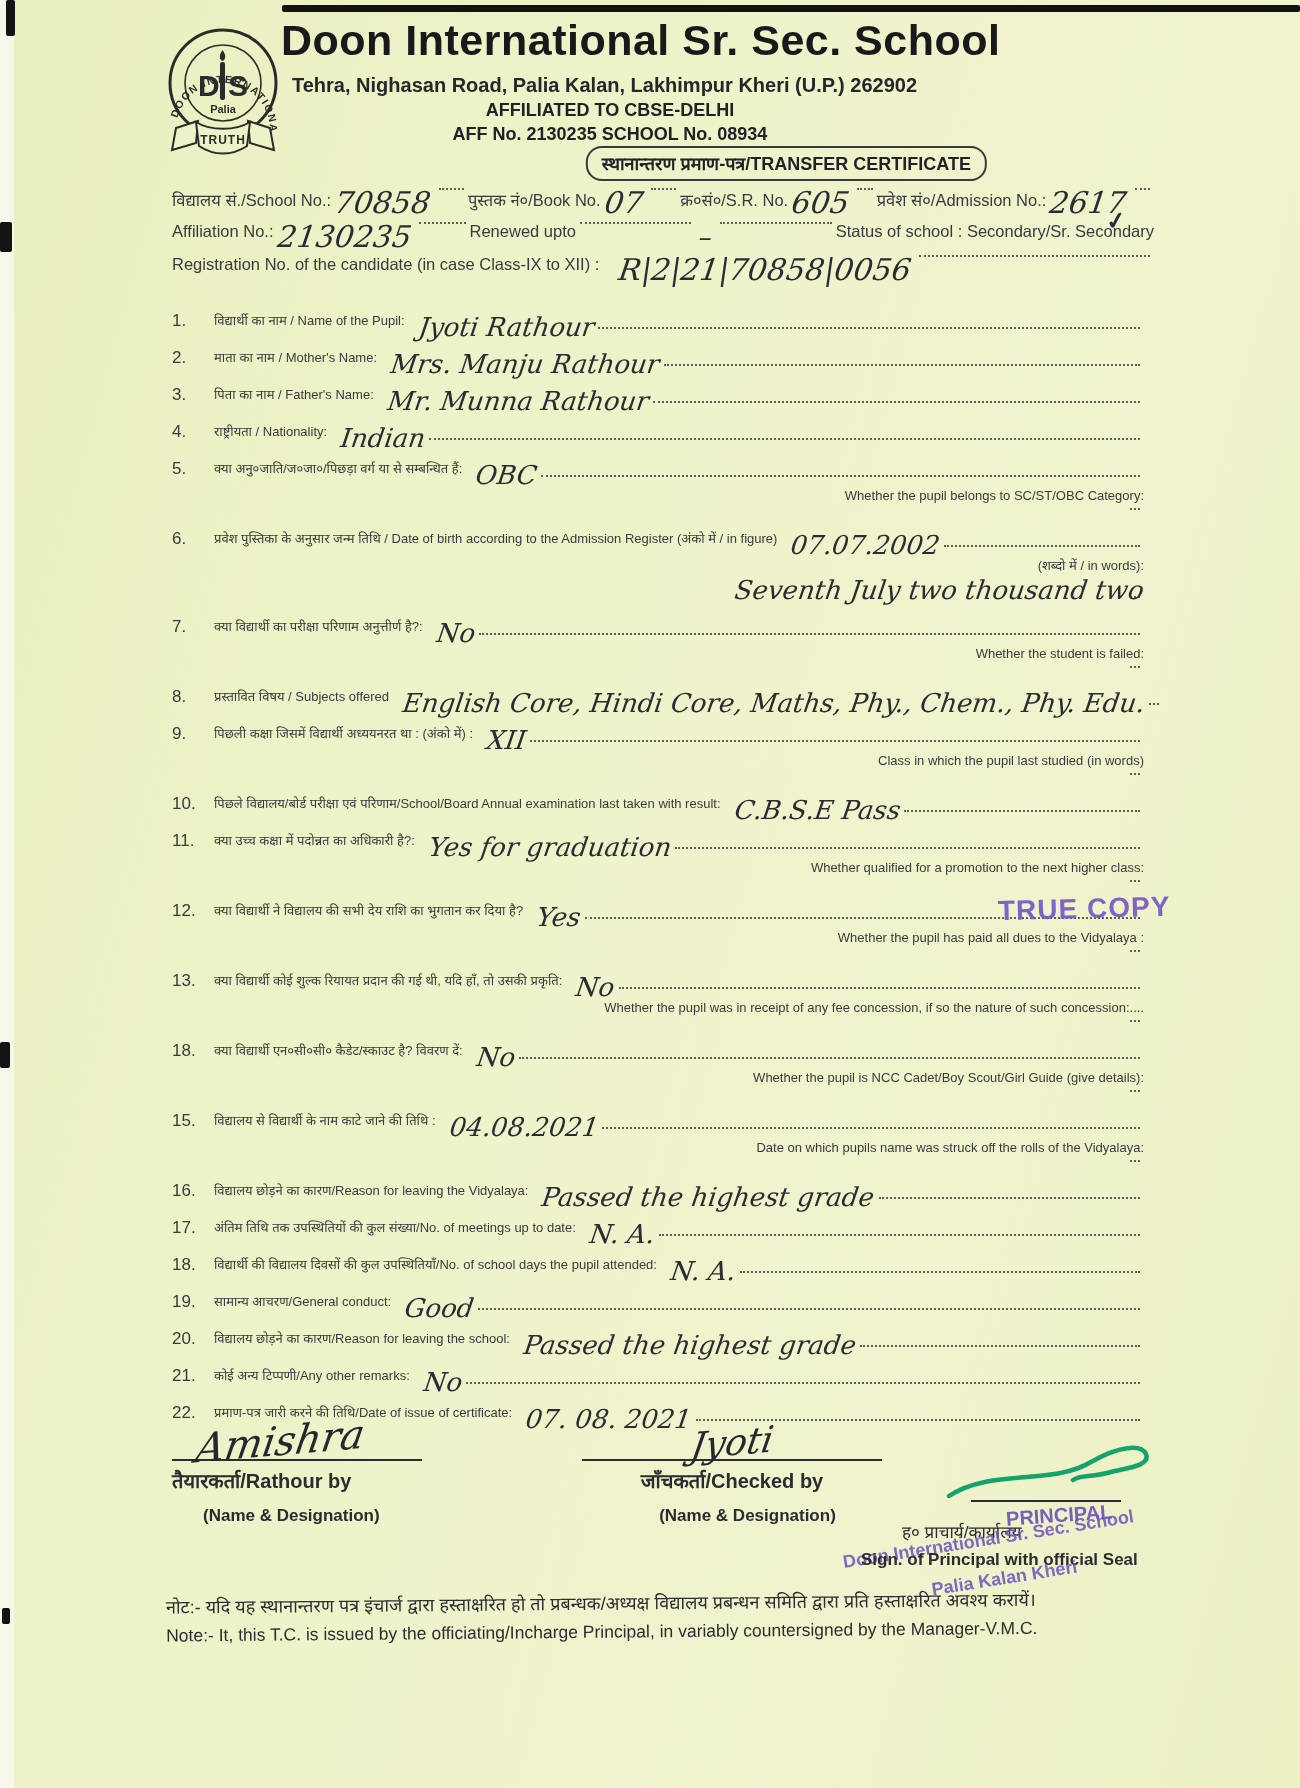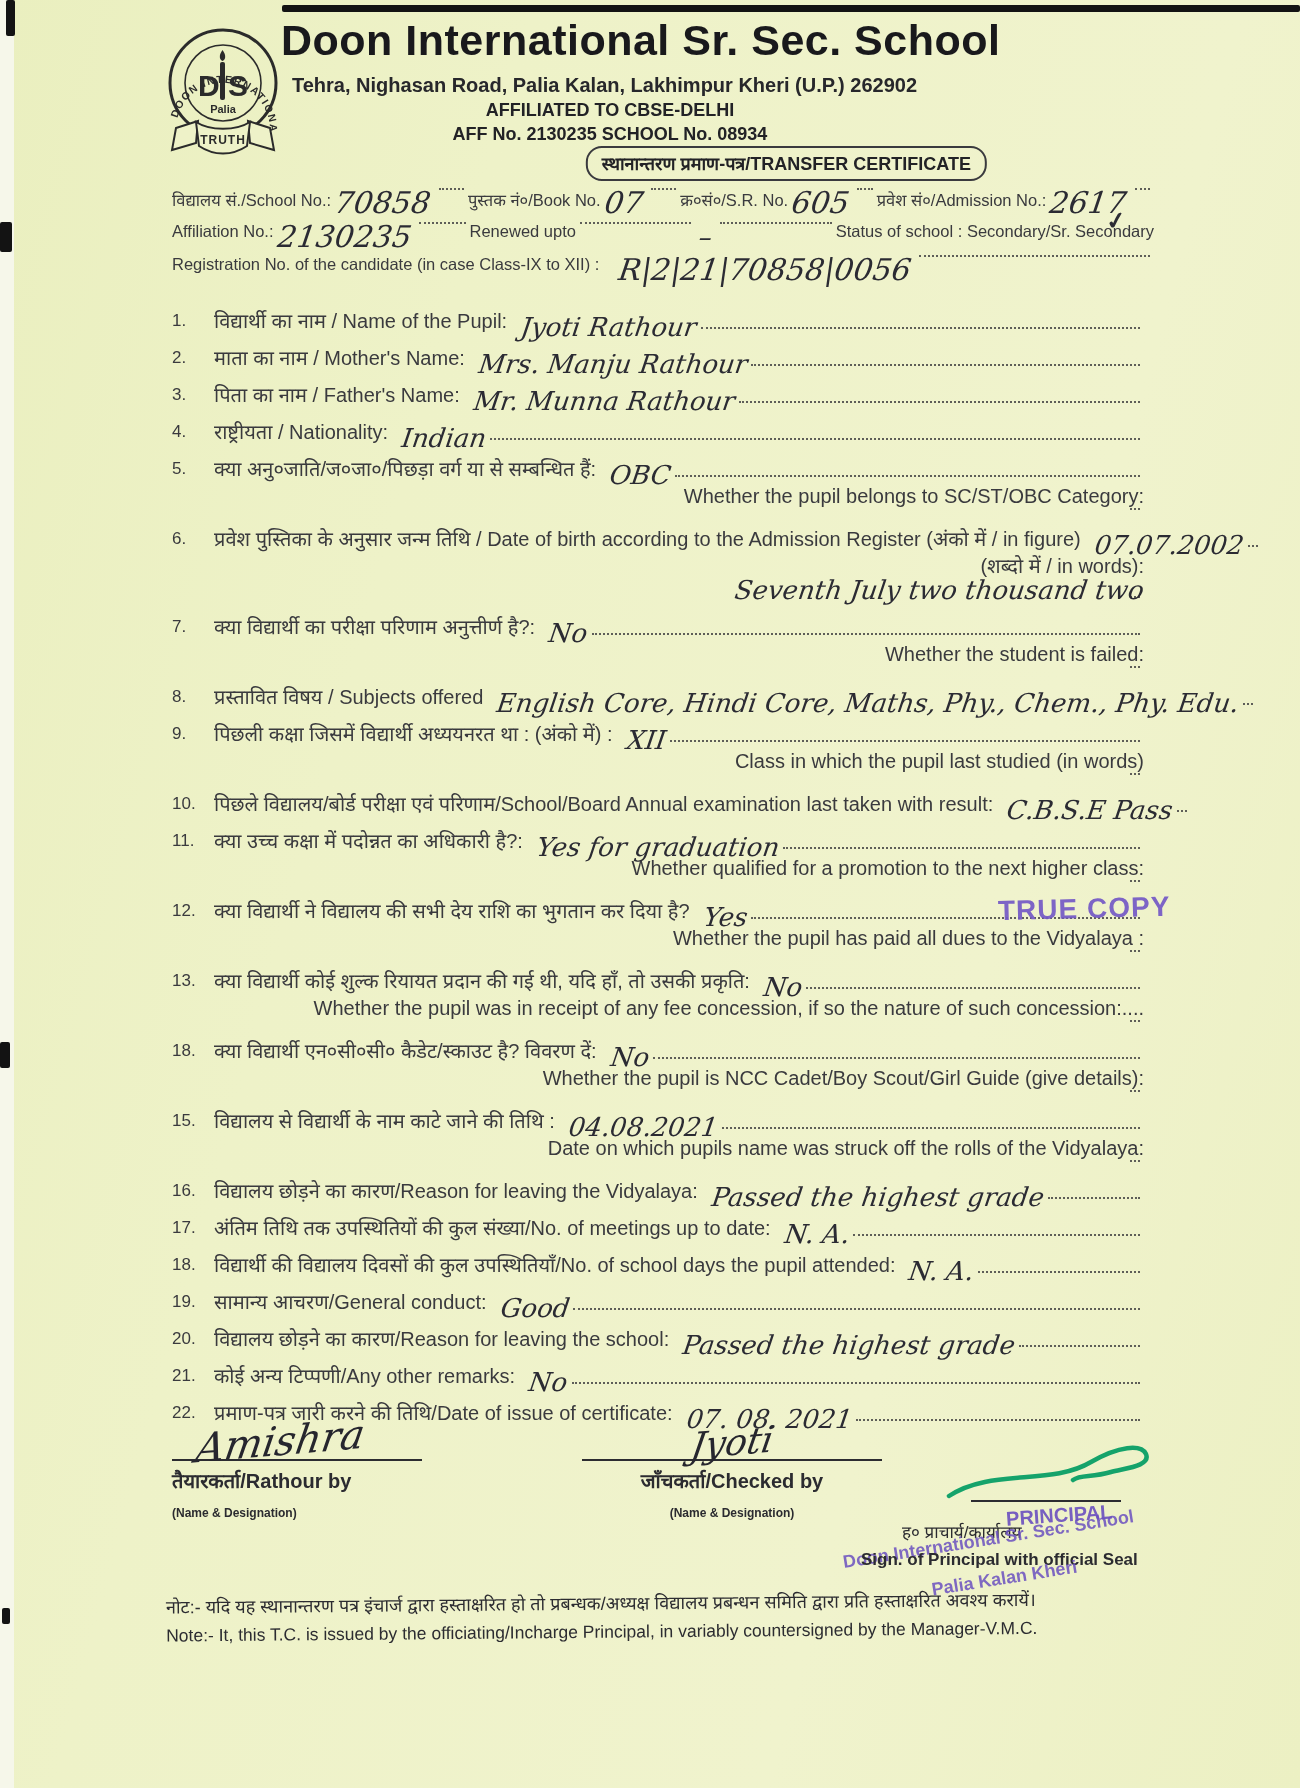--- a/index.html
+++ b/index.html
@@ -25,35 +25,35 @@
   .leader{flex:1;border-bottom:2px dotted #5e5e58;margin:0 4px 4px 4px;min-width:10px;}
   .status-wrap{position:relative;white-space:nowrap;}
   .tick{position:absolute;right:28px;top:-15px;font-size:24px;font-weight:bold;color:#2c2c34;transform:rotate(-8deg);}
   
   #items{position:absolute;left:172px;right:156px;top:308px;}
   .item{display:flex;margin-bottom:12px;}
   .num{flex:0 0 42px;font-size:17px;color:#3a3a3e;padding-top:3px;}
   .ibody{flex:1;min-width:0;}
   .line{display:flex;align-items:flex-end;min-height:25px;}
   .line + .line{margin-top:3px;flex-direction:column;}
-  .line .lbl{font-size:20px;line-height:24px;color:#3a3a3e;white-space:nowrap;}
+  .line .lbl{font-size:13px;line-height:24px;color:#3a3a3e;white-space:nowrap;}
   .line .hand{font-size:26px;line-height:18px;margin-left:14px;position:relative;top:3px;}
   
   .true-copy{position:absolute;left:998px;top:893px;font-size:28px;font-weight:bold;letter-spacing:1px;color:#7459c6;transform:rotate(-1.5deg);opacity:.92;}
   
   #sigs{position:absolute;left:172px;right:104px;top:1412px;height:176px;}
   .sig-left{position:absolute;left:0;top:6px;width:300px;}
   .sig-center{position:absolute;left:395px;top:10px;width:330px;text-align:center;}
   .sig-right{position:absolute;right:0;top:0;width:345px;height:176px;}
   .signame{font-family:"DejaVu Serif",serif;font-style:italic;font-size:40px;color:#26262e;transform:rotate(-5deg) skewX(-14deg);display:inline-block;margin:0 0 -10px 24px;}
   .sig-center .signame{font-size:36px;margin-left:0;}
   .sigline{border-bottom:2.5px solid #2c2c31;width:250px;}
   .sig-center .sigline{width:300px;margin:0 auto;}
   .role{font-size:20px;font-weight:bold;color:#2b2b30;margin-top:6px;}
-  .subrole{font-size:12px;font-weight:bold;color:#2b2b30;margin-top:12px;}
+  .subrole{font-size:17px;font-weight:bold;color:#2b2b30;margin-top:12px;margin-left:31px;}
   .p-line{position:absolute;left:120px;top:88px;width:150px;border-bottom:2.5px solid #2c2c31;}
   .p-title{position:absolute;left:155px;top:92px;font-size:20px;font-weight:bold;color:#6b50c0;transform:rotate(-4deg);opacity:.9;}
   .p-hi{position:absolute;left:51px;top:108px;font-size:17px;color:#2b2b30;white-space:nowrap;}
   .p-stamp1{position:absolute;left:-10px;top:112px;width:360px;font-size:18px;font-weight:bold;color:#6b50c0;transform:rotate(-9deg);opacity:.85;white-space:nowrap;}
   .p-en{position:absolute;left:10px;top:138px;font-size:17px;font-weight:bold;color:#2b2b30;white-space:nowrap;}
   .p-stamp2{position:absolute;left:80px;top:156px;font-size:18px;font-weight:bold;color:#6b50c0;transform:rotate(-9deg);opacity:.85;white-space:nowrap;}
   .green-sig{position:absolute;left:90px;top:26px;}
   
   #note{position:absolute;left:166px;right:104px;top:1590px;transform:rotate(-.5deg);}
   .note-hi{font-size:18px;color:#2c2c31;}

